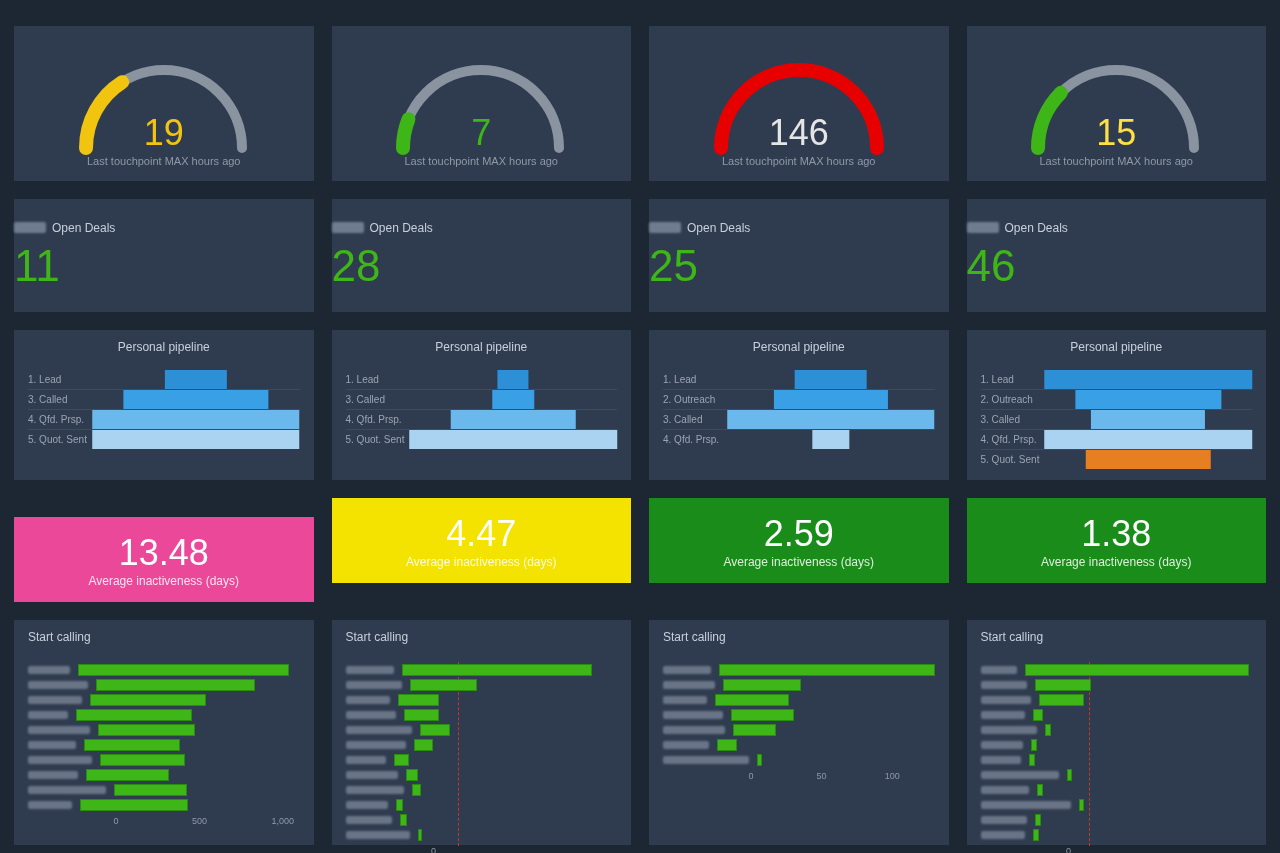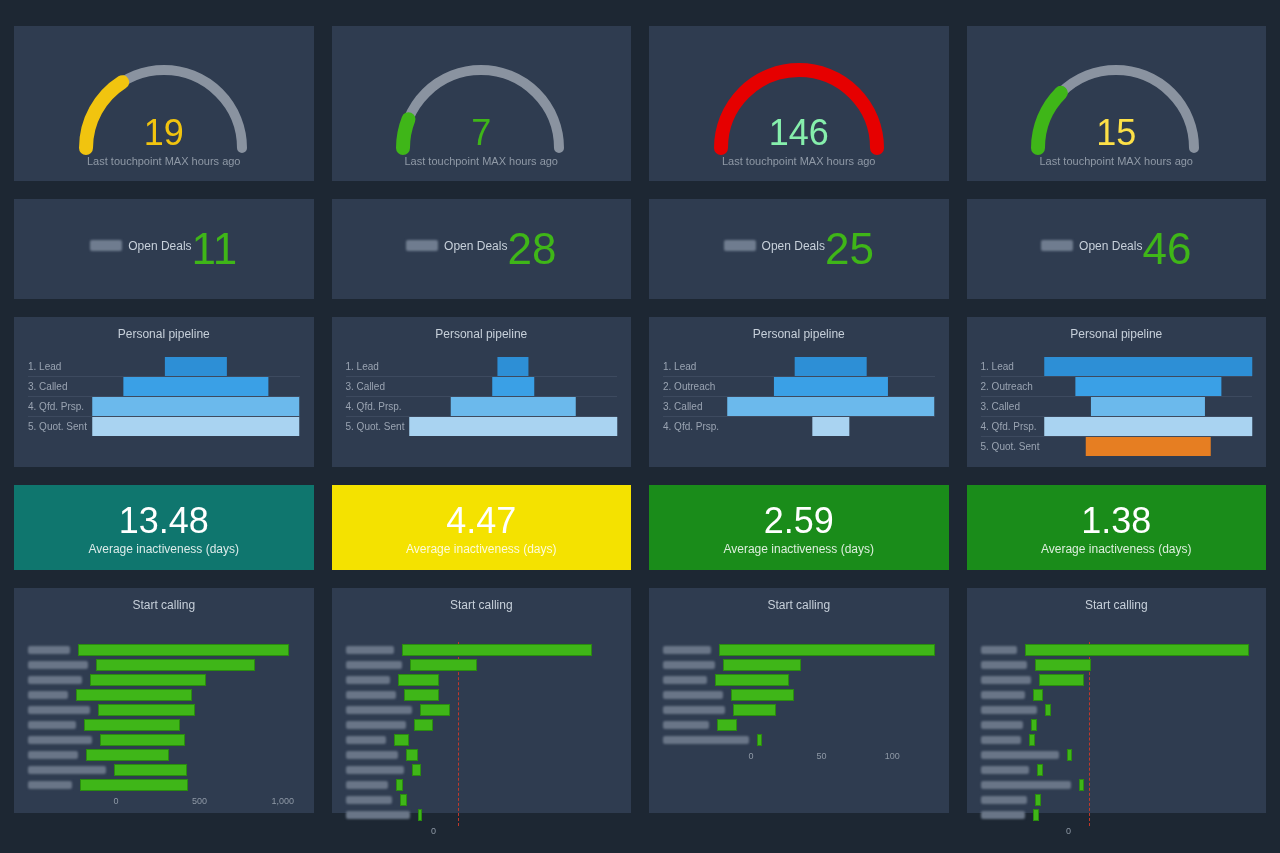--- a/index.html
+++ b/index.html
@@ -4,39 +4,39 @@
 <style>
   html,body{margin:0;padding:0;background:#1d2733;font-family:"Segoe UI",Arial,sans-serif;color:#c7d0da;width:1280px;height:853px;overflow:hidden}
   .grid{display:grid;grid-template-columns:repeat(4,1fr);gap:18px;padding:26px 14px;box-sizing:border-box;width:1280px}
   .card{background:#2f3c50;position:relative;box-sizing:border-box}
   
   .gauge{height:155px;display:flex;flex-direction:column;align-items:center;justify-content:flex-end;padding-bottom:14px}
   .gauge svg{position:absolute;top:22px;left:50%;transform:translateX(-50%)}
   .gauge .val{font-size:36px;line-height:1}
   .gauge .sub{font-size:11px;color:#8f99a6;margin-top:4px}
   
-  .deals{height:100px;display:flex;flex-direction:row;align-items:center;justify-content:center}
+  .deals{height:113px;display:flex;flex-direction:column;justify-content:center}
   .deals .title{font-size:12px;color:#c7d0da;margin-bottom:6px}
   .deals .blur{display:inline-block;width:32px;height:11px;background:#6f7c8f;border-radius:2px;filter:blur(1px);margin-right:6px;vertical-align:-1px}
   .deals .num{font-size:44px;color:#3fb618;font-weight:400}
   
   .pipe{height:150px;padding:10px 14px 8px}
   .pipe .title{font-size:12px;text-align:center;margin-bottom:16px}
   .pipe-row{display:flex;align-items:center;height:19px;border-bottom:1px solid #3d4a5f;font-size:10px;color:#9aa4b2}
   .pipe-row:last-child{border-bottom:none}
   .pipe-label{width:64px;flex:none}
   .pipe-bar{flex:1;height:19px;position:relative}
   .pipe-shape{position:absolute;height:100%;left:50%;transform:translateX(-50%)}
   
   .inact{height:85px;display:flex;flex-direction:column;align-items:center;justify-content:center}
   .inact .val{font-size:36px;color:#fff}
   .inact .sub{font-size:12px;color:rgba(255,255,255,.85)}
   
   .bars{height:225px;padding:10px 14px 8px}
-  .bars .title{font-size:12px;text-align:center;margin-bottom:30px}
+  .bars .title{font-size:12px;margin-bottom:18px}
   .bar-area{position:relative}
   .bar-row{display:flex;align-items:center;height:15px}
   .bar-lab{width:80px;flex:none;height:8px;background:#697587;border-radius:2px;filter:blur(1px);margin-right:8px}
   .bar-track{flex:1;position:relative;height:12px}
   .bar-fill{position:absolute;left:0;top:0;height:12px;background:#3fb618;border:1px solid #2a8c0f;box-sizing:border-box}
   .axis{display:flex;margin-left:88px;margin-top:4px;font-size:9px;color:#8f99a6;position:relative;height:14px}
   .tick{position:absolute;transform:translateX(-50%)}
   .target{position:absolute;top:0;bottom:14px;border-left:1px dashed #c0392b}
 </style>
 </head>
@@ -57,21 +57,21 @@
        <path d="M 22 99.99999999999999 A 78 78 0 0 1 27.477434100716394 71.28628489059511" stroke="#3fb618" stroke-width="14" fill="none" stroke-linecap="round"></path>
      </svg>
      <div class="val" style="color:#3fb618">7</div>
      <div class="sub">Last touchpoint MAX hours ago</div>
     </div>
     <div class="card gauge">
       <svg width="200" height="110" viewBox="0 0 200 110">
        <path d="M 22 99.99999999999999 A 78 78 0 1 1 178 100" stroke="#8a93a0" stroke-width="10" fill="none" stroke-linecap="round"></path>
        <path d="M 22 99.99999999999999 A 78 78 0 1 1 178 100" stroke="#e60000" stroke-width="14" fill="none" stroke-linecap="round"></path>
      </svg>
-     <div class="val" style="color:#86efac">146</div>
+     <div class="val" style="color:#e5e5e5">146</div>
      <div class="sub">Last touchpoint MAX hours ago</div>
     </div>
     <div class="card gauge">
       <svg width="200" height="110" viewBox="0 0 200 110">
        <path d="M 22 99.99999999999999 A 78 78 0 1 1 178 100" stroke="#8a93a0" stroke-width="10" fill="none" stroke-linecap="round"></path>
        <path d="M 22 99.99999999999999 A 78 78 0 0 1 44.845671067449295 44.84567106744929" stroke="#3fb618" stroke-width="14" fill="none" stroke-linecap="round"></path>
      </svg>
      <div class="val" style="color:#fde047">15</div>
      <div class="sub">Last touchpoint MAX hours ago</div>
     </div>
@@ -198,21 +198,21 @@
           <div class="pipe-shape" style="width:100%;background:#a9d3f1"></div>
         </div>
     </div>
       <div class="pipe-row">
       <div class="pipe-label">5. Quot. Sent</div>
       <div class="pipe-bar">
           <div class="pipe-shape" style="width:60%;background:#e67e22"></div>
         </div>
     </div>
     </div>
-    <div class="card inact" style="background: #0f766e;">
+    <div class="card inact" style="background: #ec4899; margin-top: 19px;">
       <div class="val">13.48</div>
      <div class="sub">Average inactiveness (days)</div>
     </div>
     <div class="card inact" style="background: rgb(244, 226, 0);">
       <div class="val">4.47</div>
      <div class="sub">Average inactiveness (days)</div>
     </div>
     <div class="card inact" style="background: rgb(26, 140, 26);">
       <div class="val">2.59</div>
      <div class="sub">Average inactiveness (days)</div>

